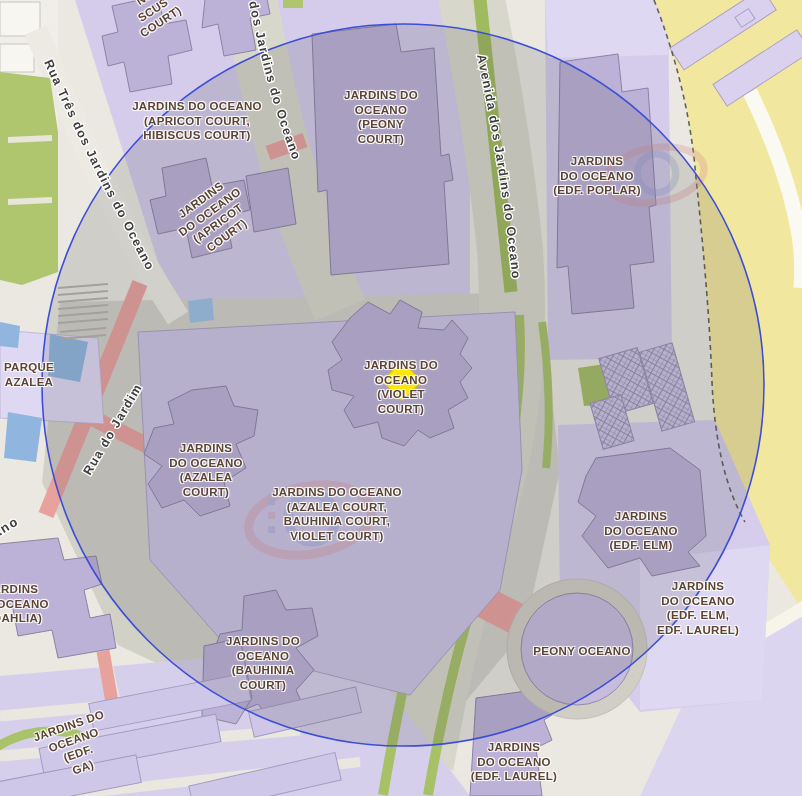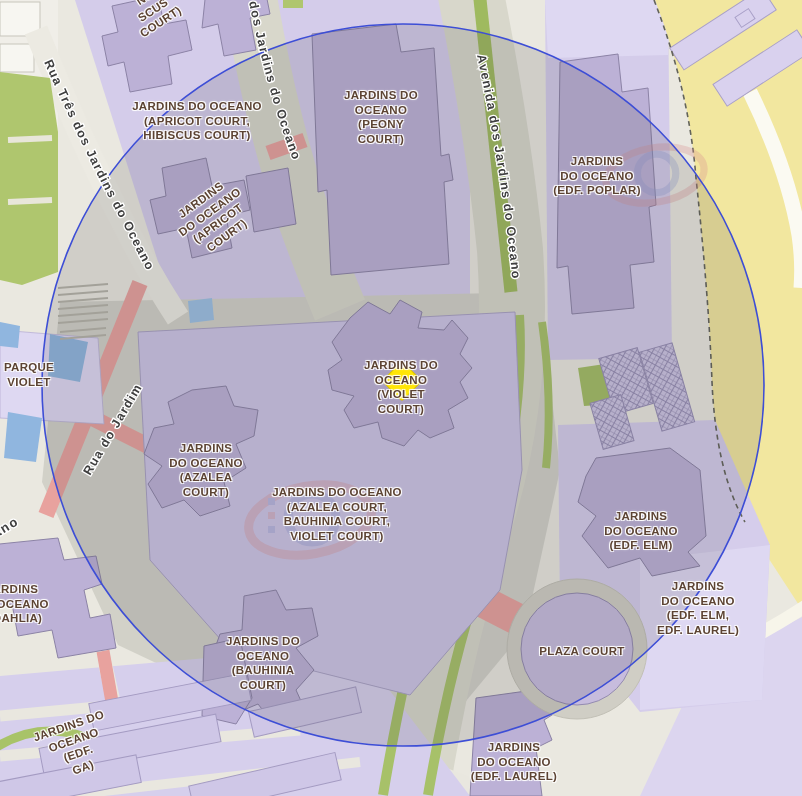--- a/index.html
+++ b/index.html
@@ -224,41 +224,41 @@
 SCUS
 COURT)</div>
   <div class="map-label" style="left:381px;top:117px">JARDINS DO
 OCEANO
 (PEONY
 COURT)</div>
   <div class="map-label" style="left:597px;top:176px">JARDINS
 DO OCEANO
 (EDF. POPLAR)</div>
   <div class="map-label" style="left:29px;top:375px">PARQUE
-VIOLET</div>
+AZALEA</div>
   <div class="map-label" style="left:401px;top:387px">JARDINS DO
 OCEANO
 (VIOLET
 COURT)</div>
   <div class="map-label" style="left:206px;top:470px">JARDINS
 DO OCEANO
 (AZALEA
 COURT)</div>
   <div class="map-label" style="left:337px;top:514px">JARDINS DO OCEANO
 (AZALEA COURT,
 BAUHINIA COURT,
 VIOLET COURT)</div>
   <div class="map-label" style="left:641px;top:531px">JARDINS
 DO OCEANO
 (EDF. ELM)</div>
   <div class="map-label" style="left:698px;top:608px">JARDINS
 DO OCEANO
 (EDF. ELM,
 EDF. LAUREL)</div>
-  <div class="map-label" style="left:582px;top:651px">PLAZA COURT</div>
+  <div class="map-label" style="left:582px;top:651px">PEONY OCEANO</div>
   <div class="map-label" style="left:263px;top:663px">JARDINS DO
 OCEANO
 (BAUHINIA
 COURT)</div>
   <div class="map-label" style="left:514px;top:762px">JARDINS
 DO OCEANO
 (EDF. LAUREL)</div>
   <div class="map-label" style="left:12px;top:604px">JARDINS
 DO OCEANO
 (. DAHLIA)</div>

